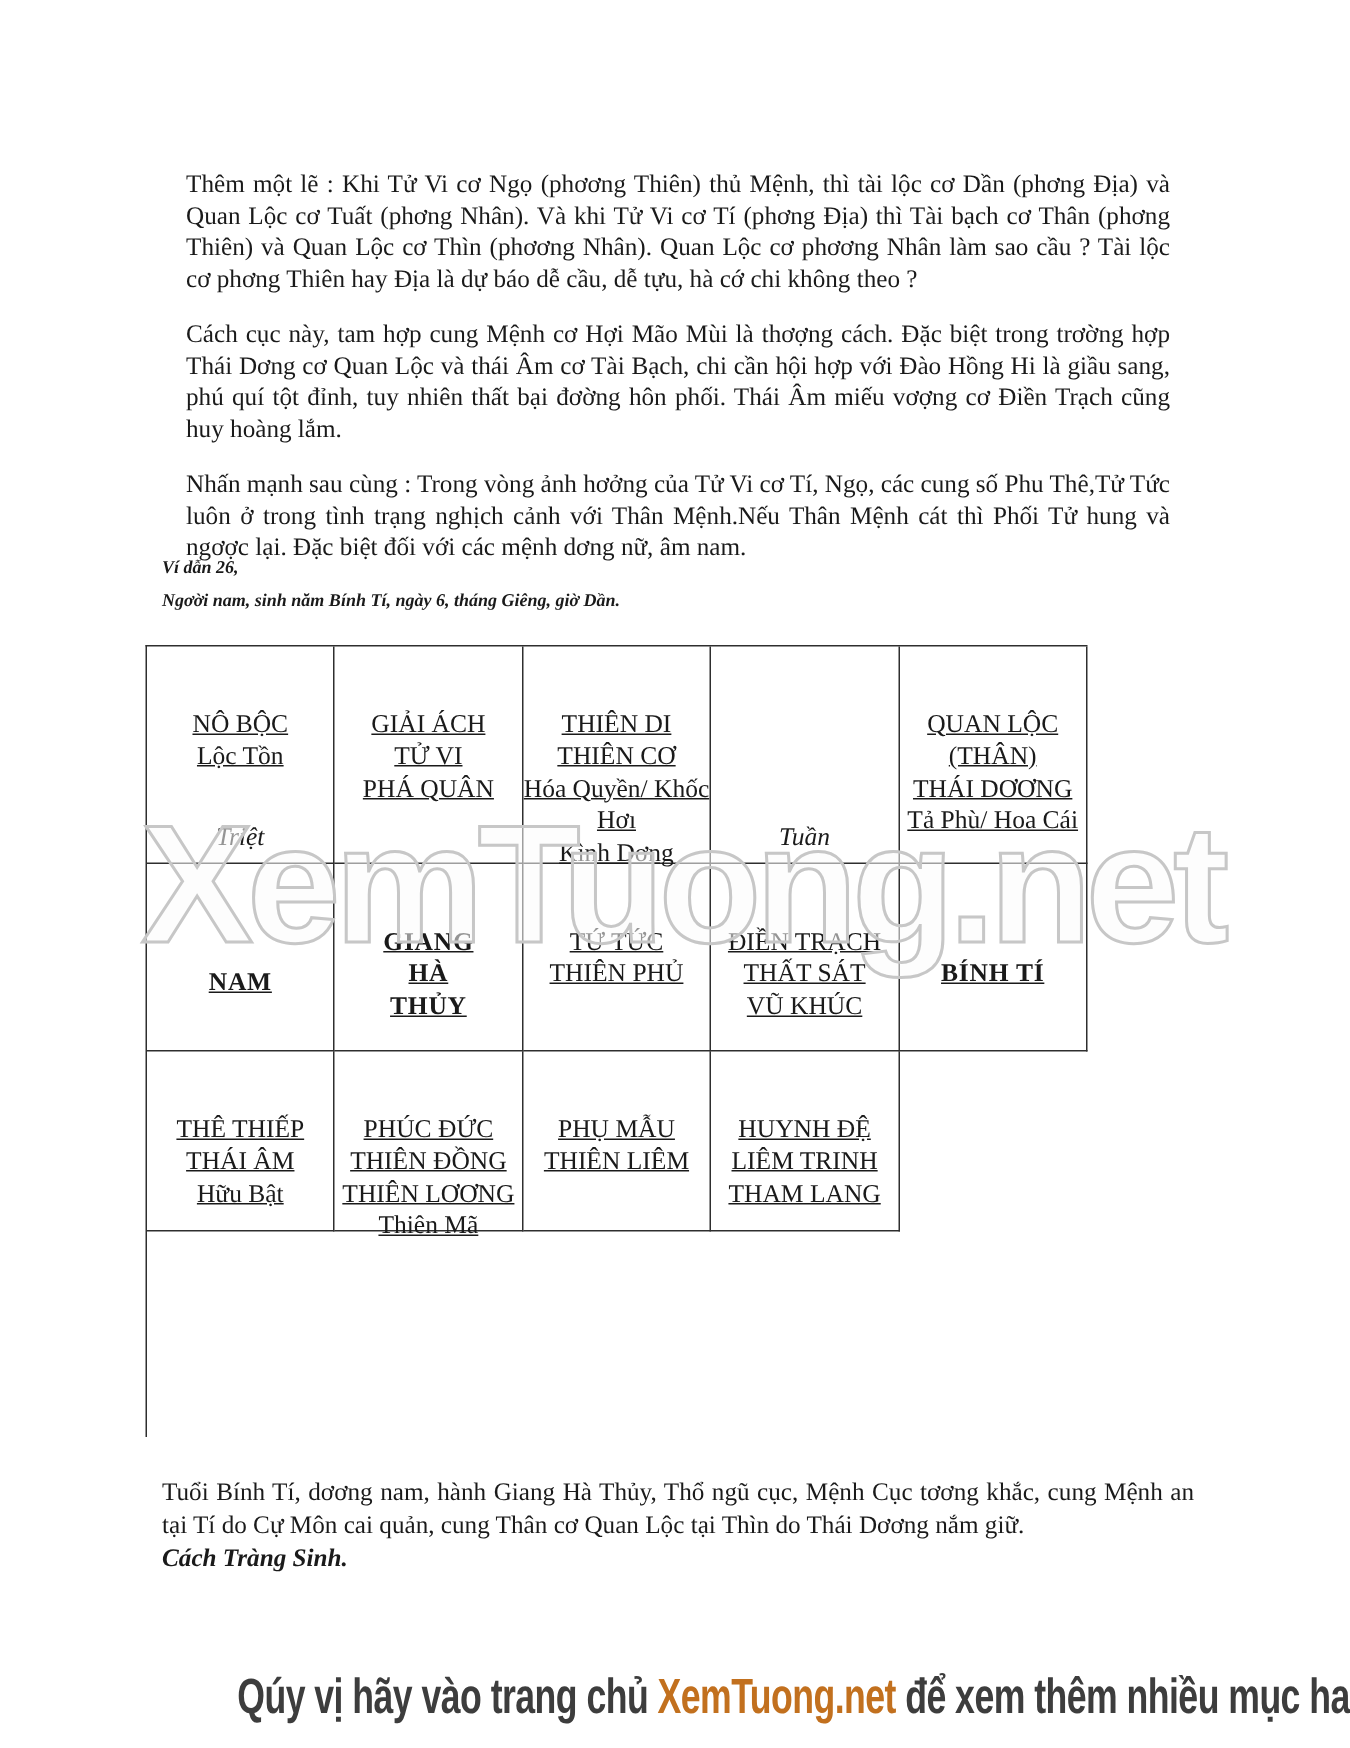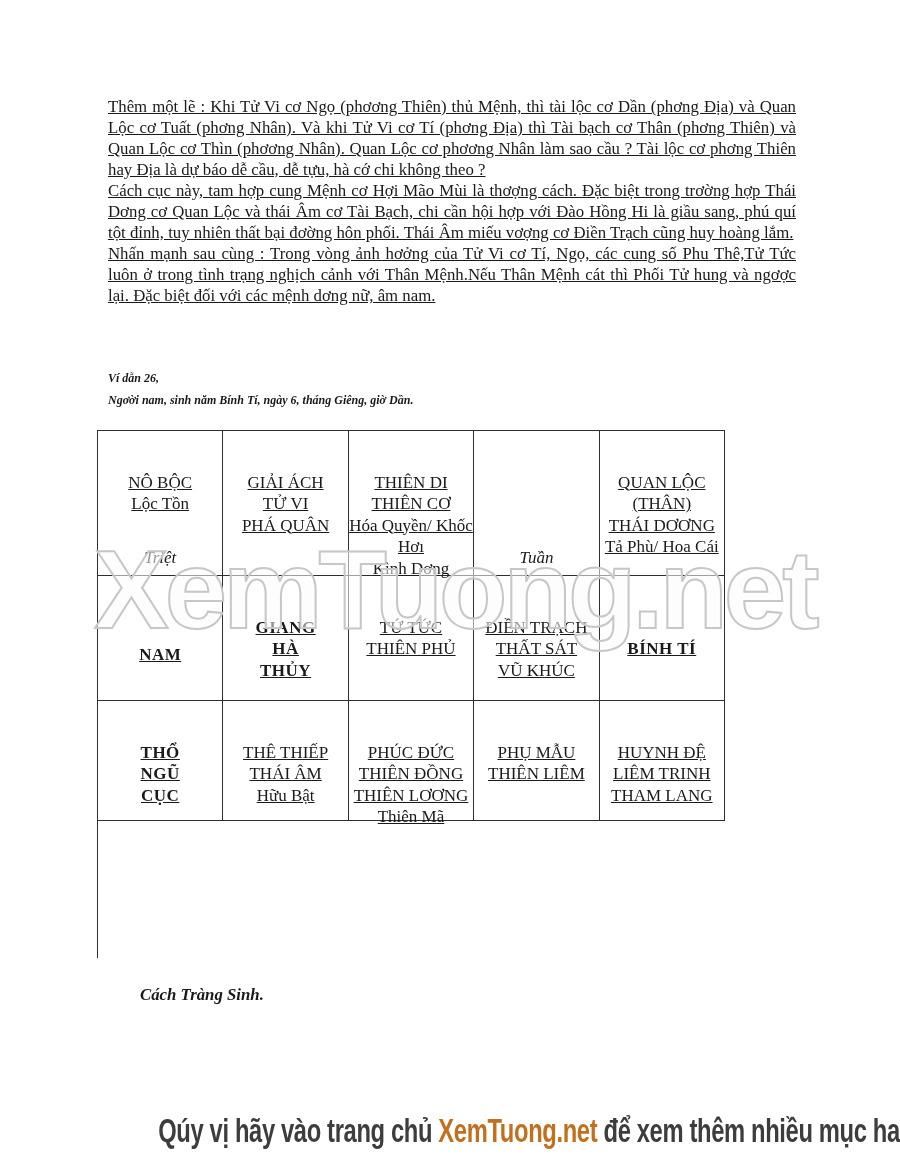--- a/index.html
+++ b/index.html
@@ -11,21 +11,21 @@
     color: #1a1a1a;
     overflow: hidden;
   }
   .page { position: absolute; inset: 0; background: #ffffff; }
 
   
   .intro {
     position: absolute; left: 108px; top: 96px; width: 688px;
     font-size: 16.8px; line-height: 21px; text-align: justify;
   }
-  .intro p { margin: 0; text-decoration: underline; }
+  .intro p { margin: 16px; }
 
   
   .example {
     position: absolute; left: 108px; top: 367px; width: 688px;
     font-size: 12px; line-height: 22px; font-weight: bold; font-style: italic;
   }
 
   
   .chart {
     position: absolute; left: 97px; top: 430px; width: 628px; height: 528px;
@@ -72,21 +72,21 @@
     pointer-events: none;
     user-select: none;
   }
 
   
   .summary {
     position: absolute; left: 108px; top: 984px; width: 688px;
     font-size: 16.8px; line-height: 22px; text-align: justify;
   }
   .summary .emphasis {
-    font-weight: bold; font-style: italic; text-align: left; display: block; margin-left: 32px;
+    font-weight: bold; font-style: italic; text-align: left; display: block;
   }
 
   
   .footer {
     position: absolute; left: 0; top: 1112px; width: 900px;
     text-align: center;
   }
   .footer-inner {
     display: inline-block;
     transform: scaleX(0.72);
@@ -157,25 +157,20 @@
     </div>
 
     <div class="cell">
       <span>ĐIỀN TRẠCH
 THẤT SÁT
 VŨ KHÚC</span>
     </div>
     <div class="cell bold pad-mid2">
       <span>BÍNH TÍ</span>
     </div>
-    <div class="cell bold">
-      <span>THỔ
-NGŨ
-CỤC</span>
-    </div>
     <div class="cell">
       <span>THÊ THIẾP
 THÁI ÂM
 Hữu Bật</span>
     </div>
 
     <div class="cell">
       <span>PHÚC ĐỨC
 THIÊN ĐỒNG
 THIÊN LƠƠNG
@@ -188,20 +183,21 @@
     <div class="cell">
       <span>HUYNH ĐỆ
 LIÊM TRINH
 THAM LANG</span>
     </div>
   </div>
 
   <div class="watermark">XemTuong.net</div>
 
   <div class="summary">
+    <p>Tuổi Bính Tí, dơơng nam, hành Giang Hà Thủy, Thổ ngũ cục, Mệnh Cục tơơng khắc, cung Mệnh an tại Tí do Cự Môn cai quản, cung Thân cơ Quan Lộc tại Thìn do Thái Dơơng nắm giữ.</p>
     <span class="emphasis">Cách Tràng Sinh.</span>
   </div>
 
   <div class="footer">
     <span class="footer-inner"><span>Qúy vị hãy vào trang chủ </span><span class="footer-brand">XemTuong.net</span><span> để xem thêm nhiều mục hay khác</span></span>
   </div>
 
 </div>
 
 </body></html>

